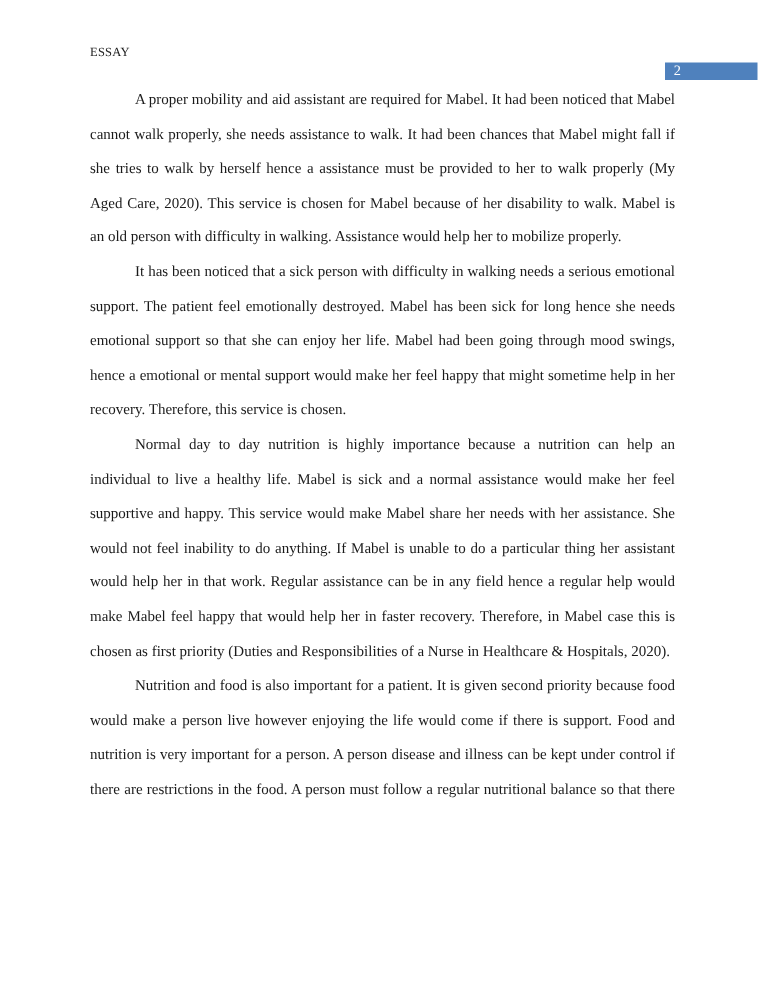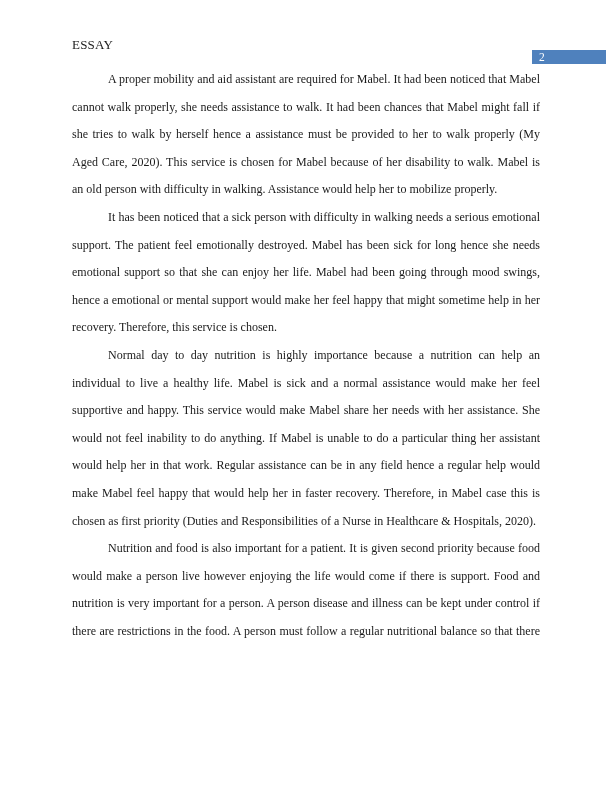--- a/index.html
+++ b/index.html
@@ -1,18 +1,18 @@
 <!DOCTYPE html>
 <html><head>
   <meta charset="utf-8">
   <style>
     html, body { margin: 0; padding: 0; background: #ffffff; }
     body { width: 612px; height: 792px; position: relative; overflow: hidden;
            font-family: "Liberation Serif", "DejaVu Serif", serif; color: #1a1a1a; }
-    .header-title { position: absolute; left: 72px; top: 37px; font-size: 13px; letter-spacing: 0.2px; }
+    .header-title { position: absolute; left: 72px; top: 37px; font-size: 10px; letter-spacing: 0.2px; }
     .page-number { position: absolute; left: 532px; top: 50px; width: 74px; height: 14px;
                    background: #4f81bd; color: #ffffff; font-size: 11.5px; line-height: 14px;
                    box-sizing: border-box; padding-left: 7px; }
     .body-text { position: absolute; left: 72px; top: 66px; width: 468px; font-size: 12px;
                  line-height: 27.6px; }
     .para { margin: 0; text-align: justify; text-indent: 36px; }
     .para.last-line-left { text-align-last: left; }
   </style>
 </head>
 <body>

